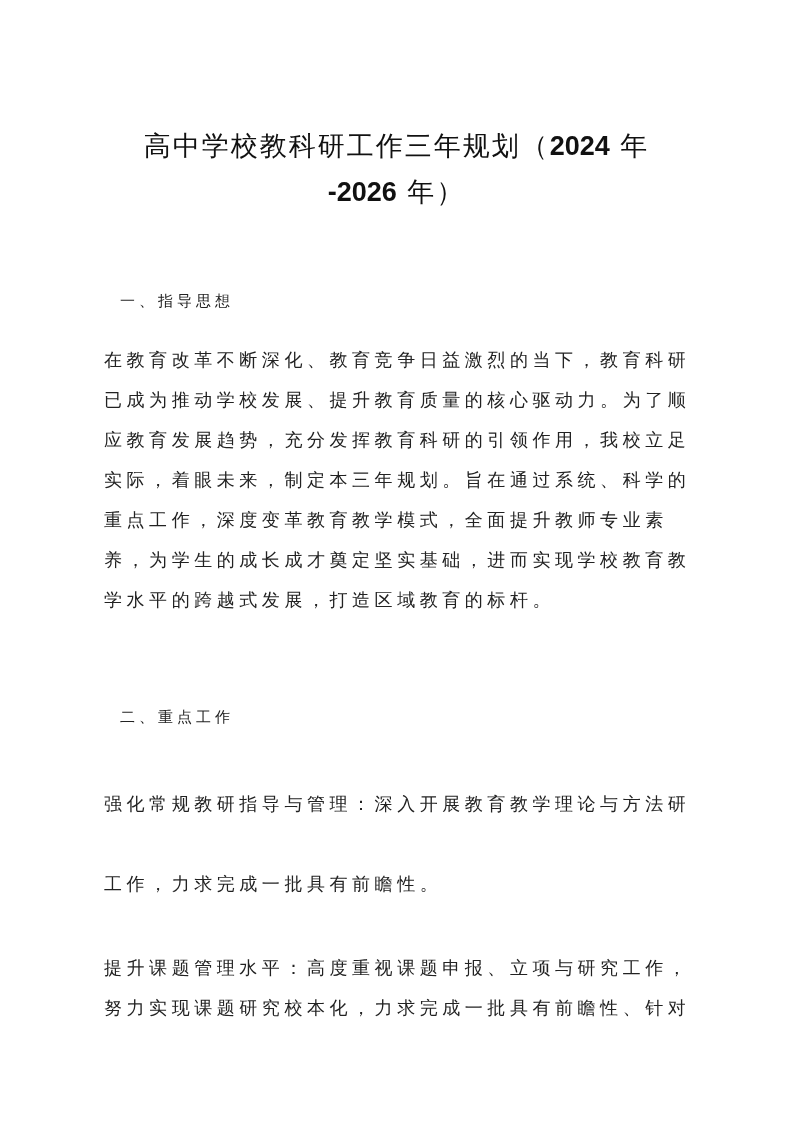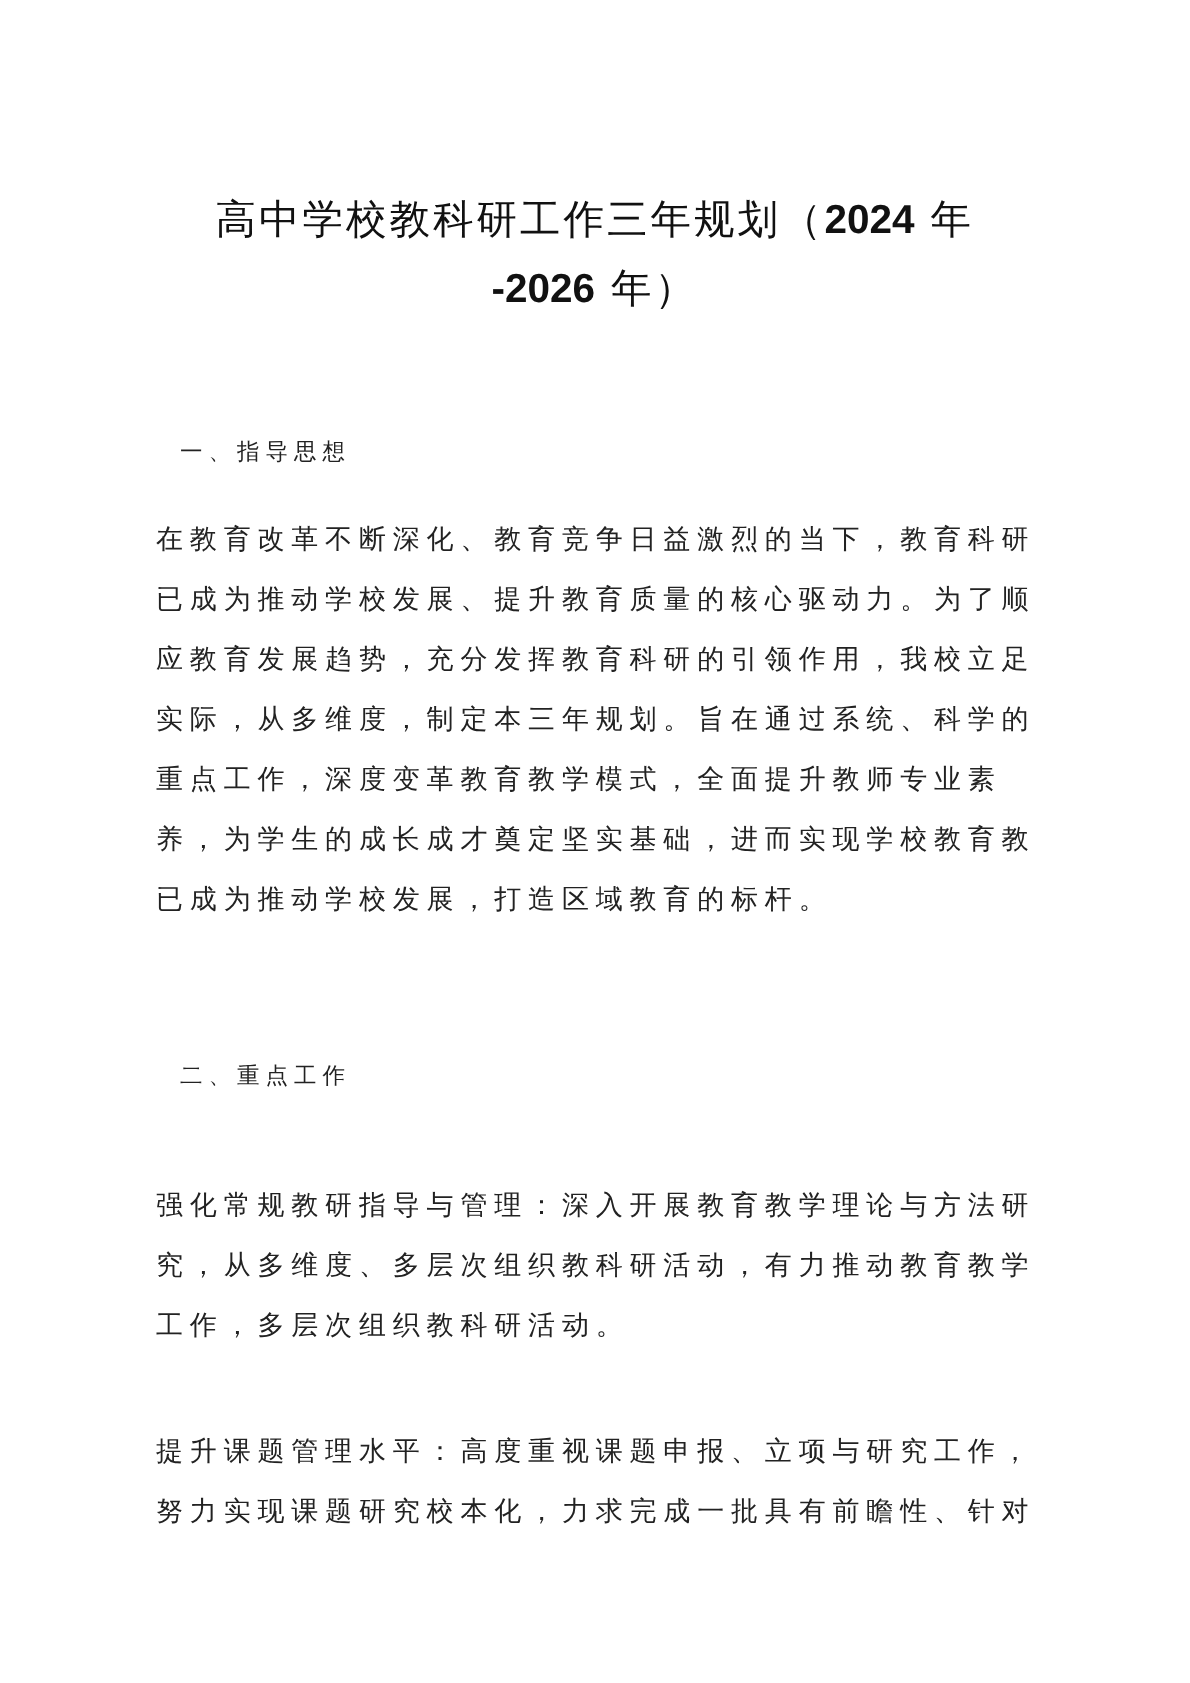--- a/index.html
+++ b/index.html
@@ -21,27 +21,26 @@
 <div class="page">
 
   <div class="title t1"><span>高中学校教科研工作三年规划（</span><span class="num">2024</span><span> 年</span></div>
   <div class="title t2"><span class="num">-2026</span><span> 年）</span></div>
 
   <div class="heading" style="top:292px">一、指导思想</div>
 
   <div class="line" style="top:348px">在教育改革不断深化、教育竞争日益激烈的当下，教育科研</div>
   <div class="line" style="top:428px">应教育发展趋势，充分发挥教育科研的引领作用，我校立足</div>
   <div class="line" style="top:388px">已成为推动学校发展、提升教育质量的核心驱动力。为了顺</div>
-  <div class="line" style="top:468px">实际，从多维度，制定本三年规划。旨在通过系统、科学的</div>
+  <div class="line" style="top:468px">实际，着眼未来，制定本三年规划。旨在通过系统、科学的</div>
   <div class="line" style="top:508px">重点工作，深度变革教育教学模式，全面提升教师专业素</div>
   <div class="line" style="top:548px">养，为学生的成长成才奠定坚实基础，进而实现学校教育教</div>
-  <div class="line" style="top:588px">已成为推动学校发展，打造区域教育的标杆。</div>
+  <div class="line" style="top:588px">学水平的跨越式发展，打造区域教育的标杆。</div>
 
   <div class="heading" style="top:708px">二、重点工作</div>
 
   <div class="line" style="top:792px">强化常规教研指导与管理：深入开展教育教学理论与方法研</div>
-  <div class="line" style="top:832px">究，从多维度、多层次组织教科研活动，有力推动教育教学</div>
-  <div class="line" style="top:872px">工作，多层次组织教科研活动。</div>
+  <div class="line" style="top:872px">工作，力求完成一批具有前瞻性。</div>
 
   <div class="line" style="top:956px">提升课题管理水平：高度重视课题申报、立项与研究工作，</div>
   <div class="line" style="top:996px">努力实现课题研究校本化，力求完成一批具有前瞻性、针对</div>
 
 </div>
 
 </body></html>

